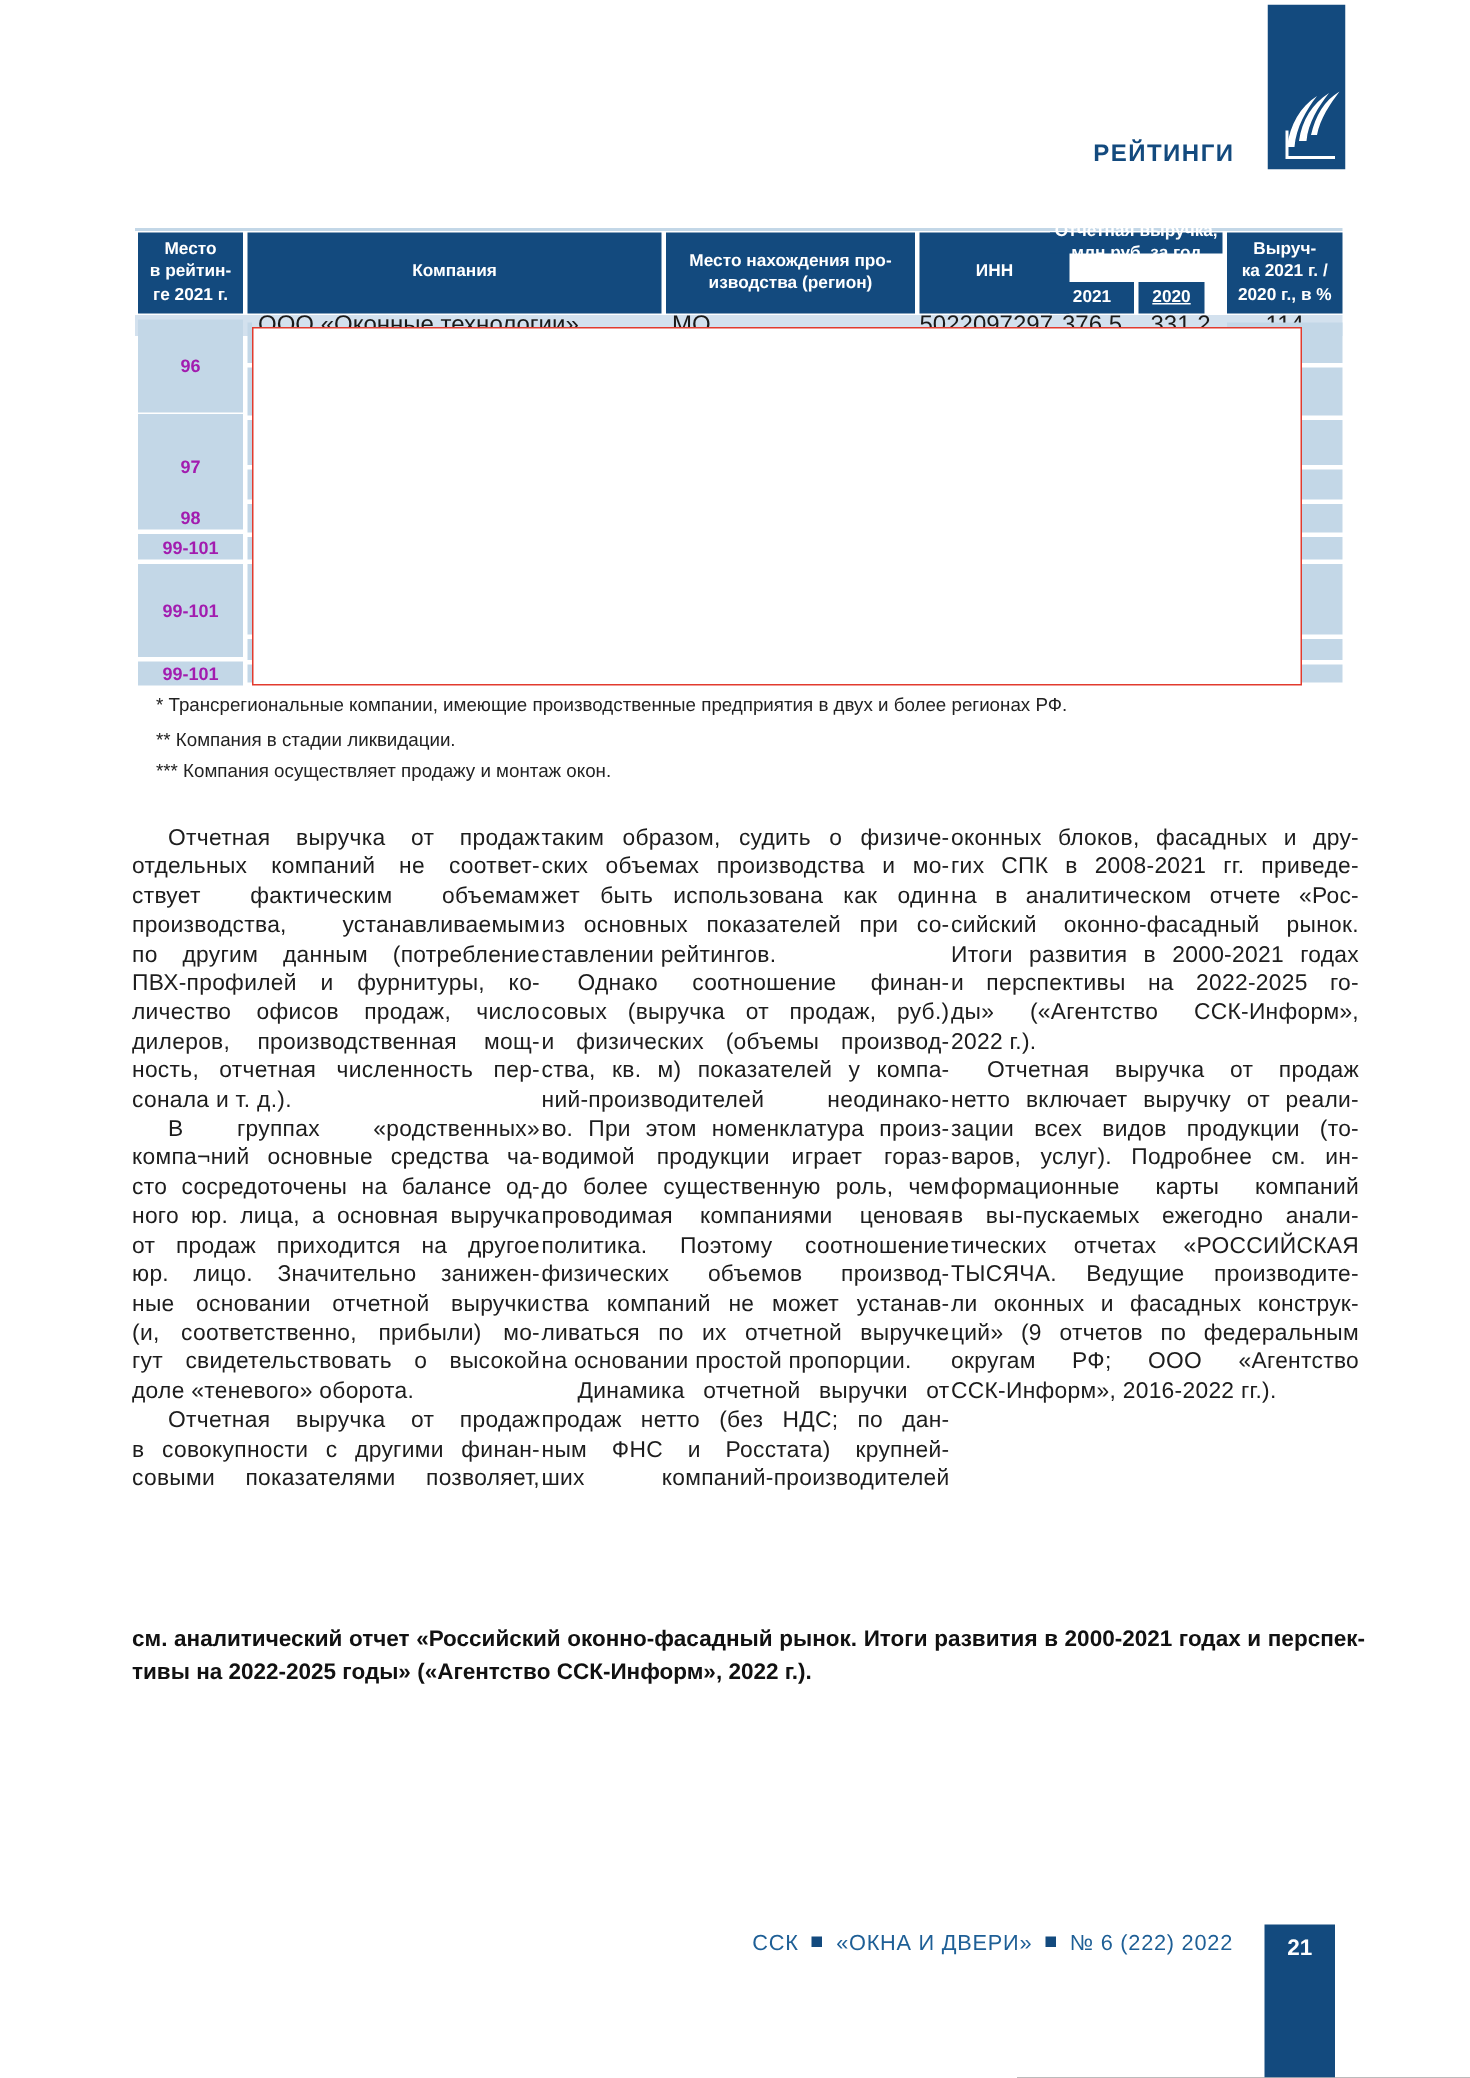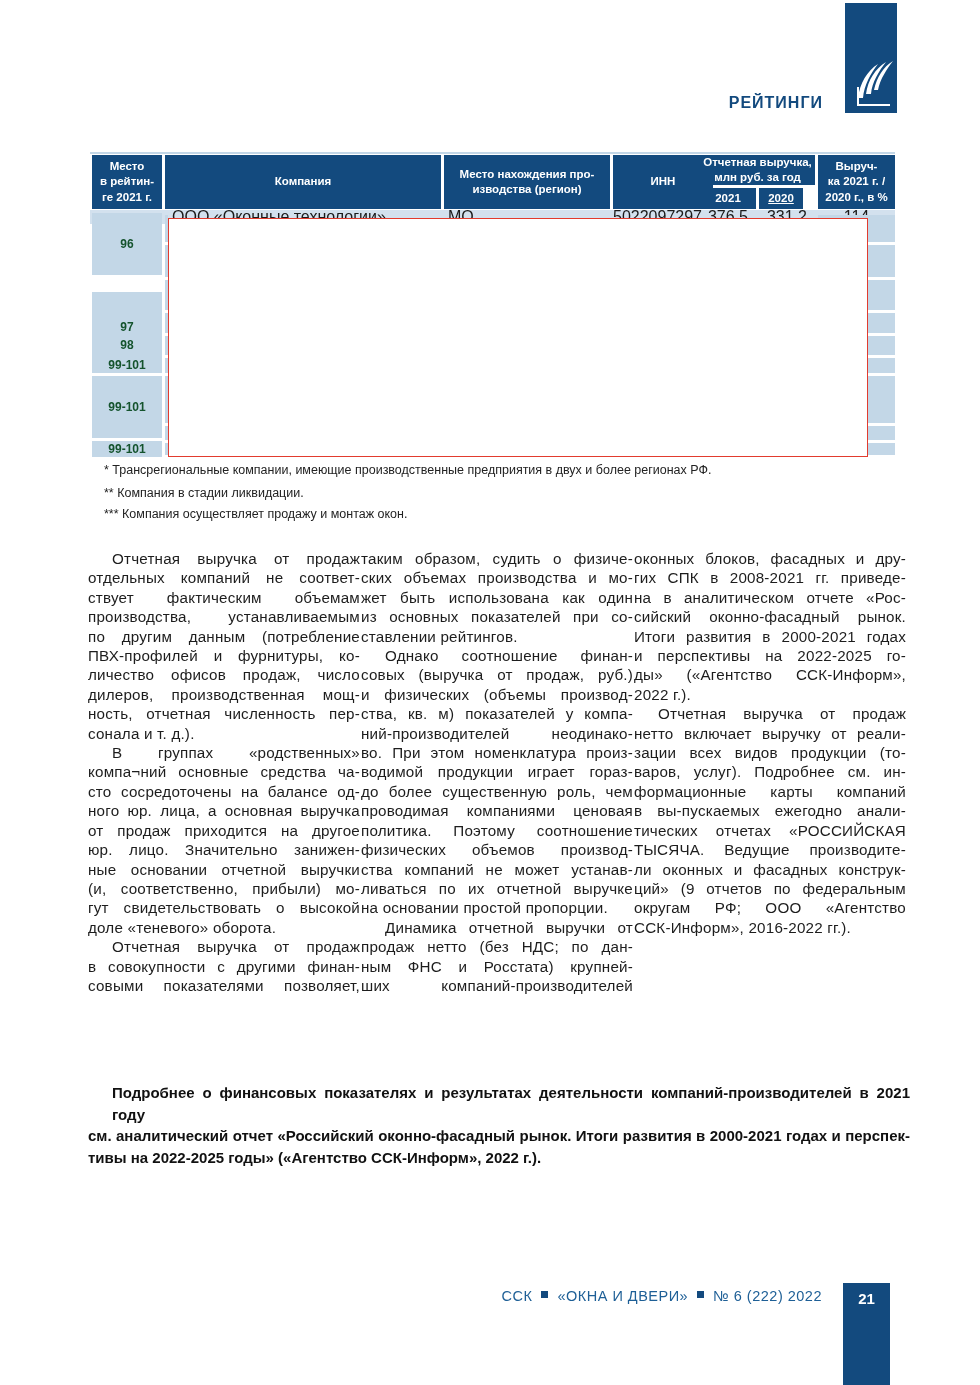--- a/index.html
+++ b/index.html
@@ -28,21 +28,21 @@
     position:absolute;background:var(--blue);color:#fff;
     display:flex;align-items:center;justify-content:center;text-align:center;
     font-size:11.5px;font-weight:bold;line-height:1.32;white-space:pre-line;
   }
   .row-strip{position:absolute;left:90px;top:210px;width:805px;height:14px;background:var(--rowblue);}
   .cellval{position:absolute;top:208px;font-size:16px;color:#1a1a1a;z-index:1;white-space:nowrap;}
   .cellval.center{text-align:center;}
   .rank-cell{
     position:absolute;left:92px;width:70px;background:var(--lightblue);
     display:flex;align-items:center;justify-content:center;
-    font-size:12px;font-weight:bold;color:#14532d;z-index:1;
+    font-size:12px;font-weight:bold;color:#a21caf;z-index:1;
   }
   .edge-cell{position:absolute;left:818px;width:77px;background:var(--lightblue);z-index:1;}
   .sliver-cell{position:absolute;left:165px;width:3px;background:var(--lightblue);z-index:1;}
   .redaction{
     position:absolute;left:168px;top:218px;width:700px;height:239px;
     background:#fff;border:1.5px solid var(--red);box-sizing:border-box;z-index:5;
   }
   .footnote{position:absolute;left:104px;font-size:12.5px;color:#222;}
   
   .text-col{
@@ -88,39 +88,39 @@
 
   <div class="table-topline"></div>
 
   <div class="th" style="left:92px;top:155px;width:70px;height:54px;">Место
 в рейтин-
 ге 2021 г.</div>
   <div class="th" style="left:165px;top:155px;width:276px;height:54px;">Компания</div>
   <div class="th" style="left:444px;top:155px;width:166px;height:54px;">Место нахождения про-
 изводства (регион)</div>
   <div class="th" style="left:613px;top:155px;width:100px;height:54px;">ИНН</div>
-  <div class="th" style="left:700px;top:155px;width:115px;height:30px;">Отчетная выручка,
+  <div class="th" style="left:700px;top:155px;width:115px;height:14px;">Отчетная выручка,
 млн руб. за год</div>
   <div class="th" style="left:700px;top:188px;width:56px;height:21px;">2021</div>
   <div class="th" style="left:759px;top:188px;width:44px;height:21px;text-decoration:underline;">2020</div>
   <div class="th" style="left:818px;top:155px;width:77px;height:54px;">Выруч-
 ка 2021 г. /
 2020 г., в %</div>
 
   <div class="row-strip"></div>
   <div class="cellval" style="left:172px;">ООО «Оконные технологии»</div>
   <div class="cellval" style="left:448px;">МО</div>
   <div class="cellval center" style="left:613px;width:84px;">5022097297</div>
   <div class="cellval center" style="left:700px;width:56px;">376,5</div>
   <div class="cellval center" style="left:759px;width:56px;">331,2</div>
   <div class="cellval center" style="left:818px;width:77px;">114</div>
 
   <div id="rank-col">
       <div class="rank-cell" style="top: 213px; height: 62px;">96</div>
-      <div class="rank-cell" style="top: 292px; height: 69px;">97</div>
+      <div class="rank-cell" style="top: 276px; height: 69px;">97</div>
       <div class="rank-cell" style="top: 336px; height: 17px;">98</div>
       <div class="rank-cell" style="top: 356px; height: 17px;">99-101</div>
       <div class="rank-cell" style="top: 376px; height: 62px;">99-101</div>
       <div class="rank-cell" style="top: 441px; height: 16px;">99-101</div>
     </div>
   <div id="edge-cells">
       <div class="edge-cell" style="top: 215px; height: 27px;"></div>
       <div class="sliver-cell" style="top: 215px; height: 27px;"></div>
       <div class="edge-cell" style="top: 245px; height: 32px;"></div>
       <div class="sliver-cell" style="top: 245px; height: 32px;"></div>
@@ -213,21 +213,20 @@
       <div class="line">в вы-пускаемых ежегодно анали-</div>
       <div class="line">тических отчетах «РОССИЙСКАЯ</div>
       <div class="line">ТЫСЯЧА. Ведущие производите-</div>
       <div class="line">ли оконных и фасадных конструк-</div>
       <div class="line">ций» (9 отчетов по федеральным</div>
       <div class="line">округам РФ; ООО «Агентство</div>
       <div class="line last">ССК-Информ», 2016-2022 гг.).</div>
     </div>
 
   <div class="note">
-      <div class="line indent">Подробнее о финансовых показателях и результатах деятельности компаний-производителей в 2021 году</div>
       <div class="line">см. аналитический отчет «Российский оконно-фасадный рынок. Итоги развития в 2000-2021 годах и перспек-</div>
       <div class="line last">тивы на 2022-2025 годы» («Агентство ССК-Информ», 2022 г.).</div>
     </div>
 
   <div class="footer">
     <span>ССК</span>
     <span class="sq"></span>
     <span>«ОКНА И ДВЕРИ»</span>
     <span class="sq"></span>
     <span>№ 6 (222) 2022</span>

